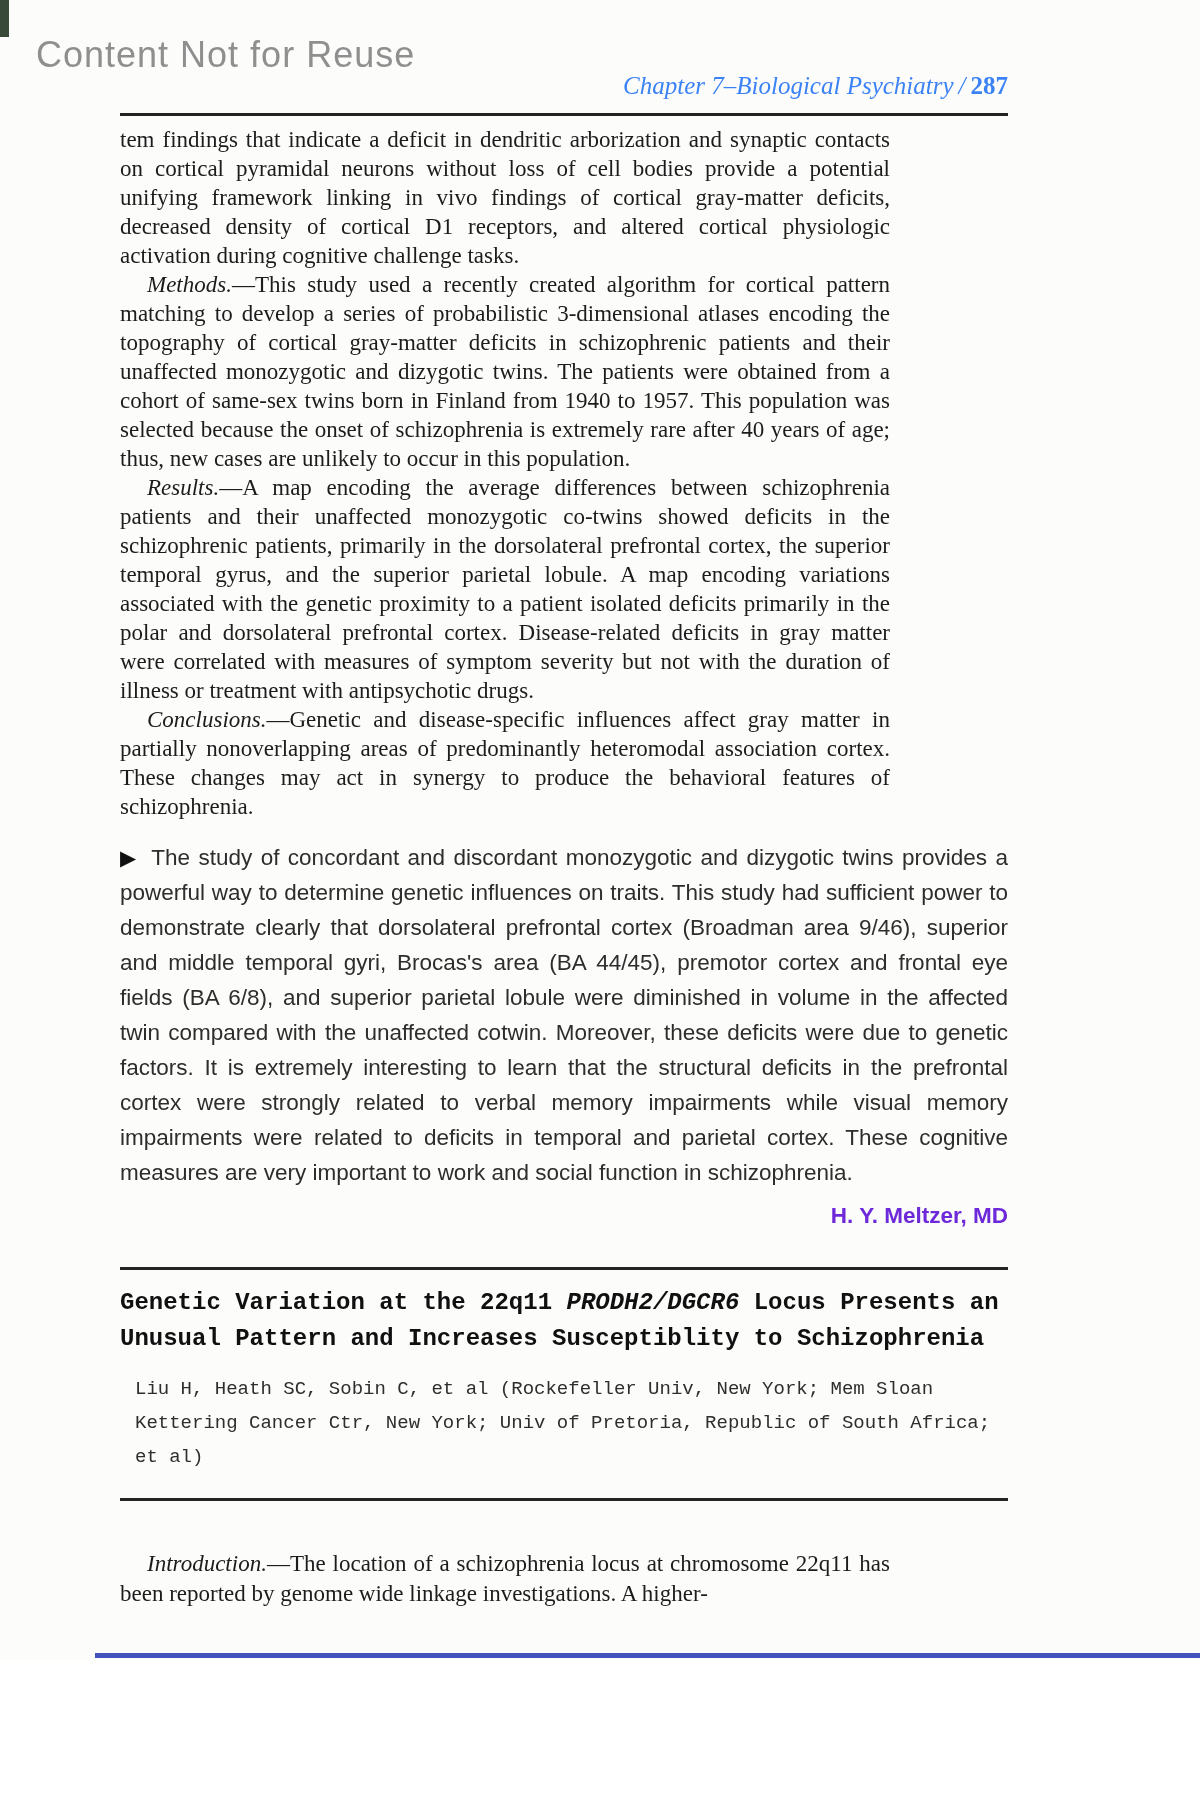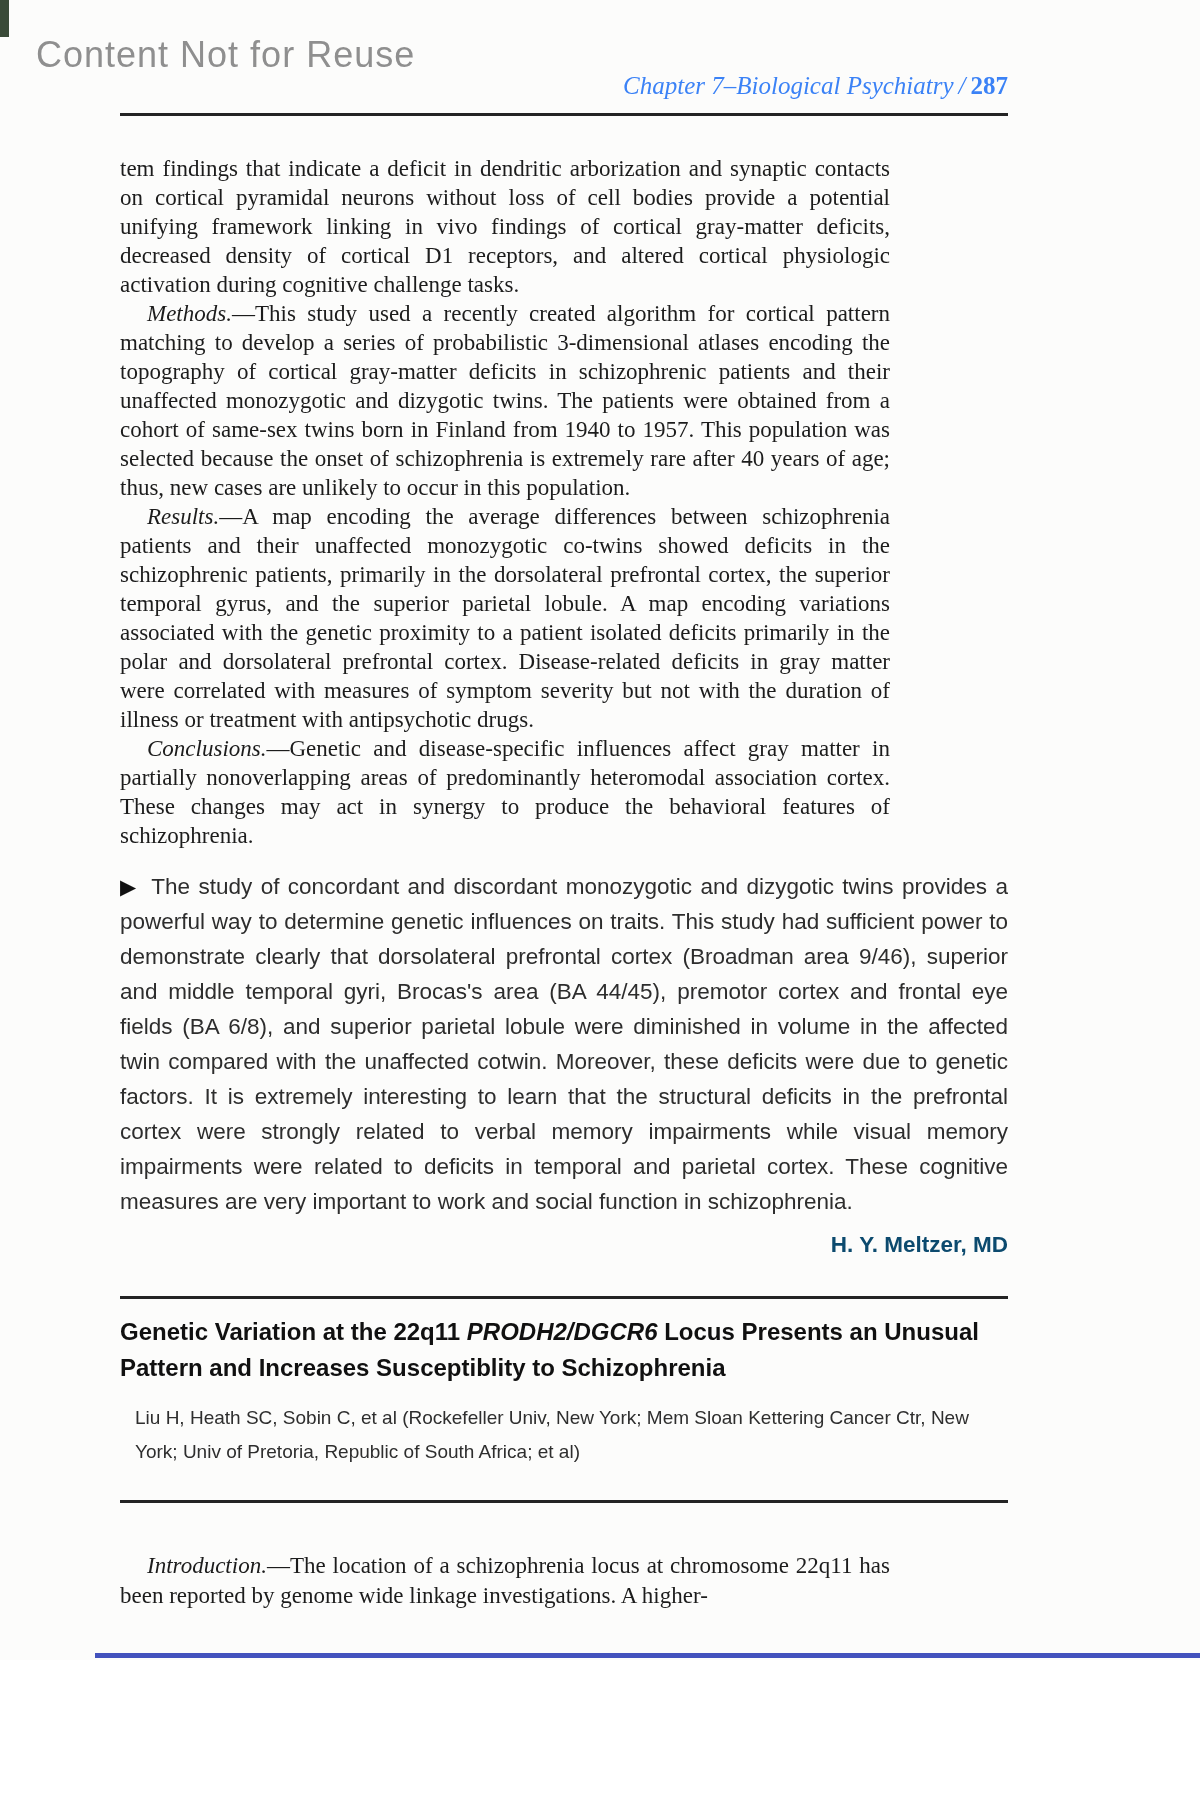--- a/index.html
+++ b/index.html
@@ -18,39 +18,39 @@
     font-size:36px;color:#8f8f8f;letter-spacing:1px;
   }
   .content{position:absolute;left:120px;top:72px;width:888px;}
 
   .running-head{text-align:right;font-size:25px;padding-bottom:13px;color:#3b82f6;}
   .rh-title,.rh-sep{font-style:italic;}
   .rh-sep{padding:0 5px;}
   .rh-page{font-weight:bold;font-style:normal;}
   .head-rule{border-top:3px solid #242424;height:0;}
 
-  .abstract{width:770px;margin-top:38px;font-size:23px;line-height:29px;text-align:justify;}
+  .abstract{width:770px;margin-top:9px;font-size:23px;line-height:29px;text-align:justify;}
   .para{margin:0;padding:0;}
   .indent{text-indent:27px;}
   .lead{font-style:italic;}
 
   .commentary{
     margin-top:19px;width:888px;
     font-family:"Liberation Sans",sans-serif;
     font-size:22.5px;line-height:35px;color:#2d2d2d;
   }
   .comment-para{margin:0;text-align:justify;}
   .arrow{margin-right:13px;font-size:21px;color:#111;}
-  .signature{text-align:right;font-weight:bold;margin-top:8px;color:#0c4a6e;}
+  .signature{text-align:right;font-weight:bold;margin-top:8px;color:#6d28d9;}
 
   .citation{
     margin-top:34px;
     border-top:3px solid #242424;border-bottom:3px solid #242424;
-    padding:15px 0 16px;
-    font-family:Liberation Sans, sans-serif;color:#2e2e2e;
+    padding:15px 0 9px;
+    font-family:Liberation Mono, monospace;color:#2e2e2e;
   }
   .cite-title{margin:0 0 5px;font-weight:bold;font-size:24px;line-height:36px;color:#101010;}
   .cite-title .gene{font-style:italic;}
   .cite-authors{margin:15px;font-size:19px;line-height:34px;}
   .cite-journal{display:flex;justify-content:space-between;font-size:22.5px;line-height:34px;}
   .jname{font-style:italic;}
 
   .intro{width:770px;margin-top:48px;font-size:23px;line-height:30px;text-align:justify;}
   .intro p{margin:0;text-indent:27px;}
 

